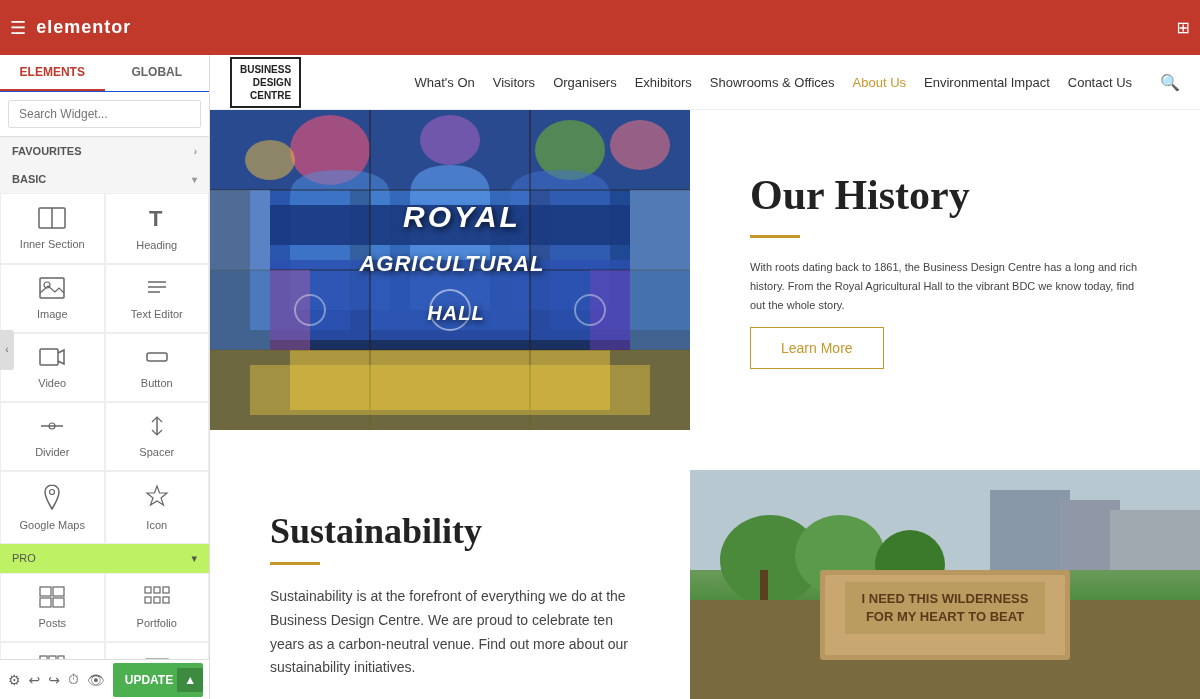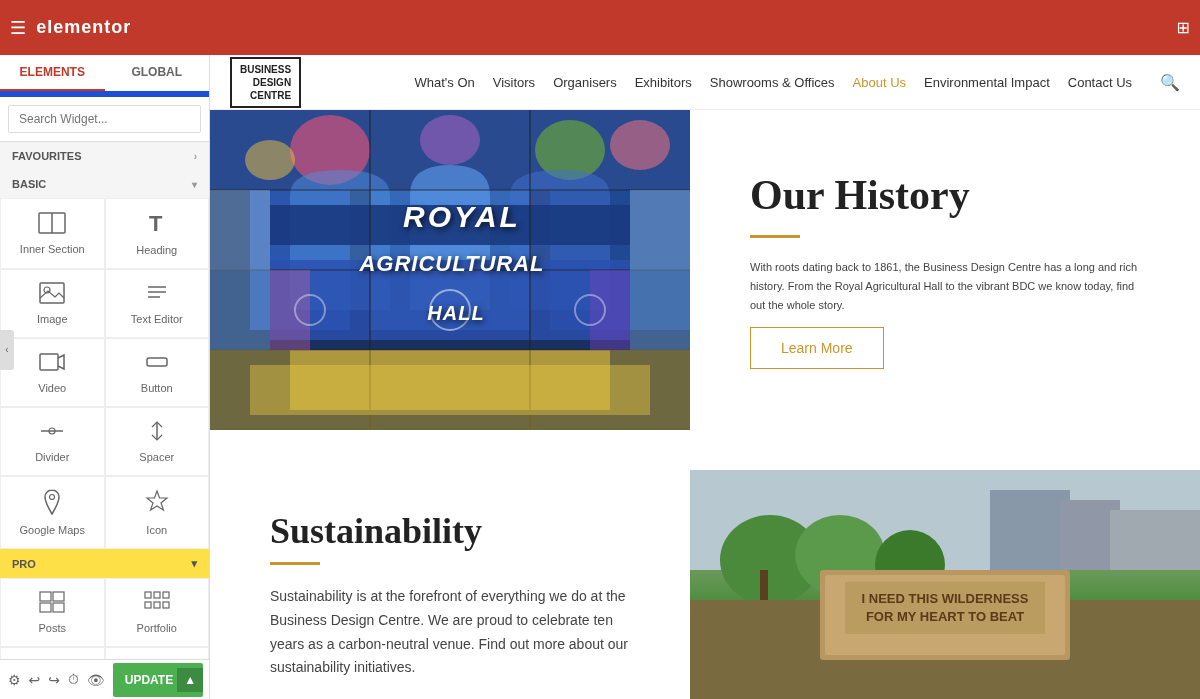--- a/index.html
+++ b/index.html
@@ -25,21 +25,21 @@
     
     .sidebar {
       width: 210px;
       background: #f5f5f5;
       border-right: 1px solid #ddd;
       display: flex;
       flex-direction: column;
       flex-shrink: 0;
       overflow: hidden;
     }
-    .sidebar-tabs { display: flex; border-bottom: 6px solid #1d4ed8; background: #fff; }
+    .sidebar-tabs { display: flex; border-bottom: 1px solid #1d4ed8; background: #fff; }
     .sidebar-tab {
       flex: 1;
       padding: 10px;
       text-align: center;
       font-size: 12px;
       font-weight: bold;
       cursor: pointer;
       text-transform: uppercase;
       color: #666;
     }
@@ -86,28 +86,28 @@
       cursor: pointer;
       gap: 6px;
     }
     .widget-icon { font-size: 20px; color: #666; line-height: 1; }
     .widget-label { font-size: 11px; color: #666; text-align: center; }
 
     
     .sidebar-content { overflow-y: auto; flex: 1; }
     .section-pro-header {
       display: flex;
-      align-items: flex-end;
+      align-items: flex-start;
       justify-content: space-between;
       padding: 8px 12px;
       font-size: 11px;
-      font-weight: bold;
+      font-weight: normal;
       color: #555;
       text-transform: uppercase;
-      background: #fde047;
+      background: #bef264;
       cursor: pointer;
     }
 
     
     .bottom-bar {
       height: 40px;
       background: #fff;
       border-top: 1px solid #ddd;
       display: flex;
       align-items: center;

